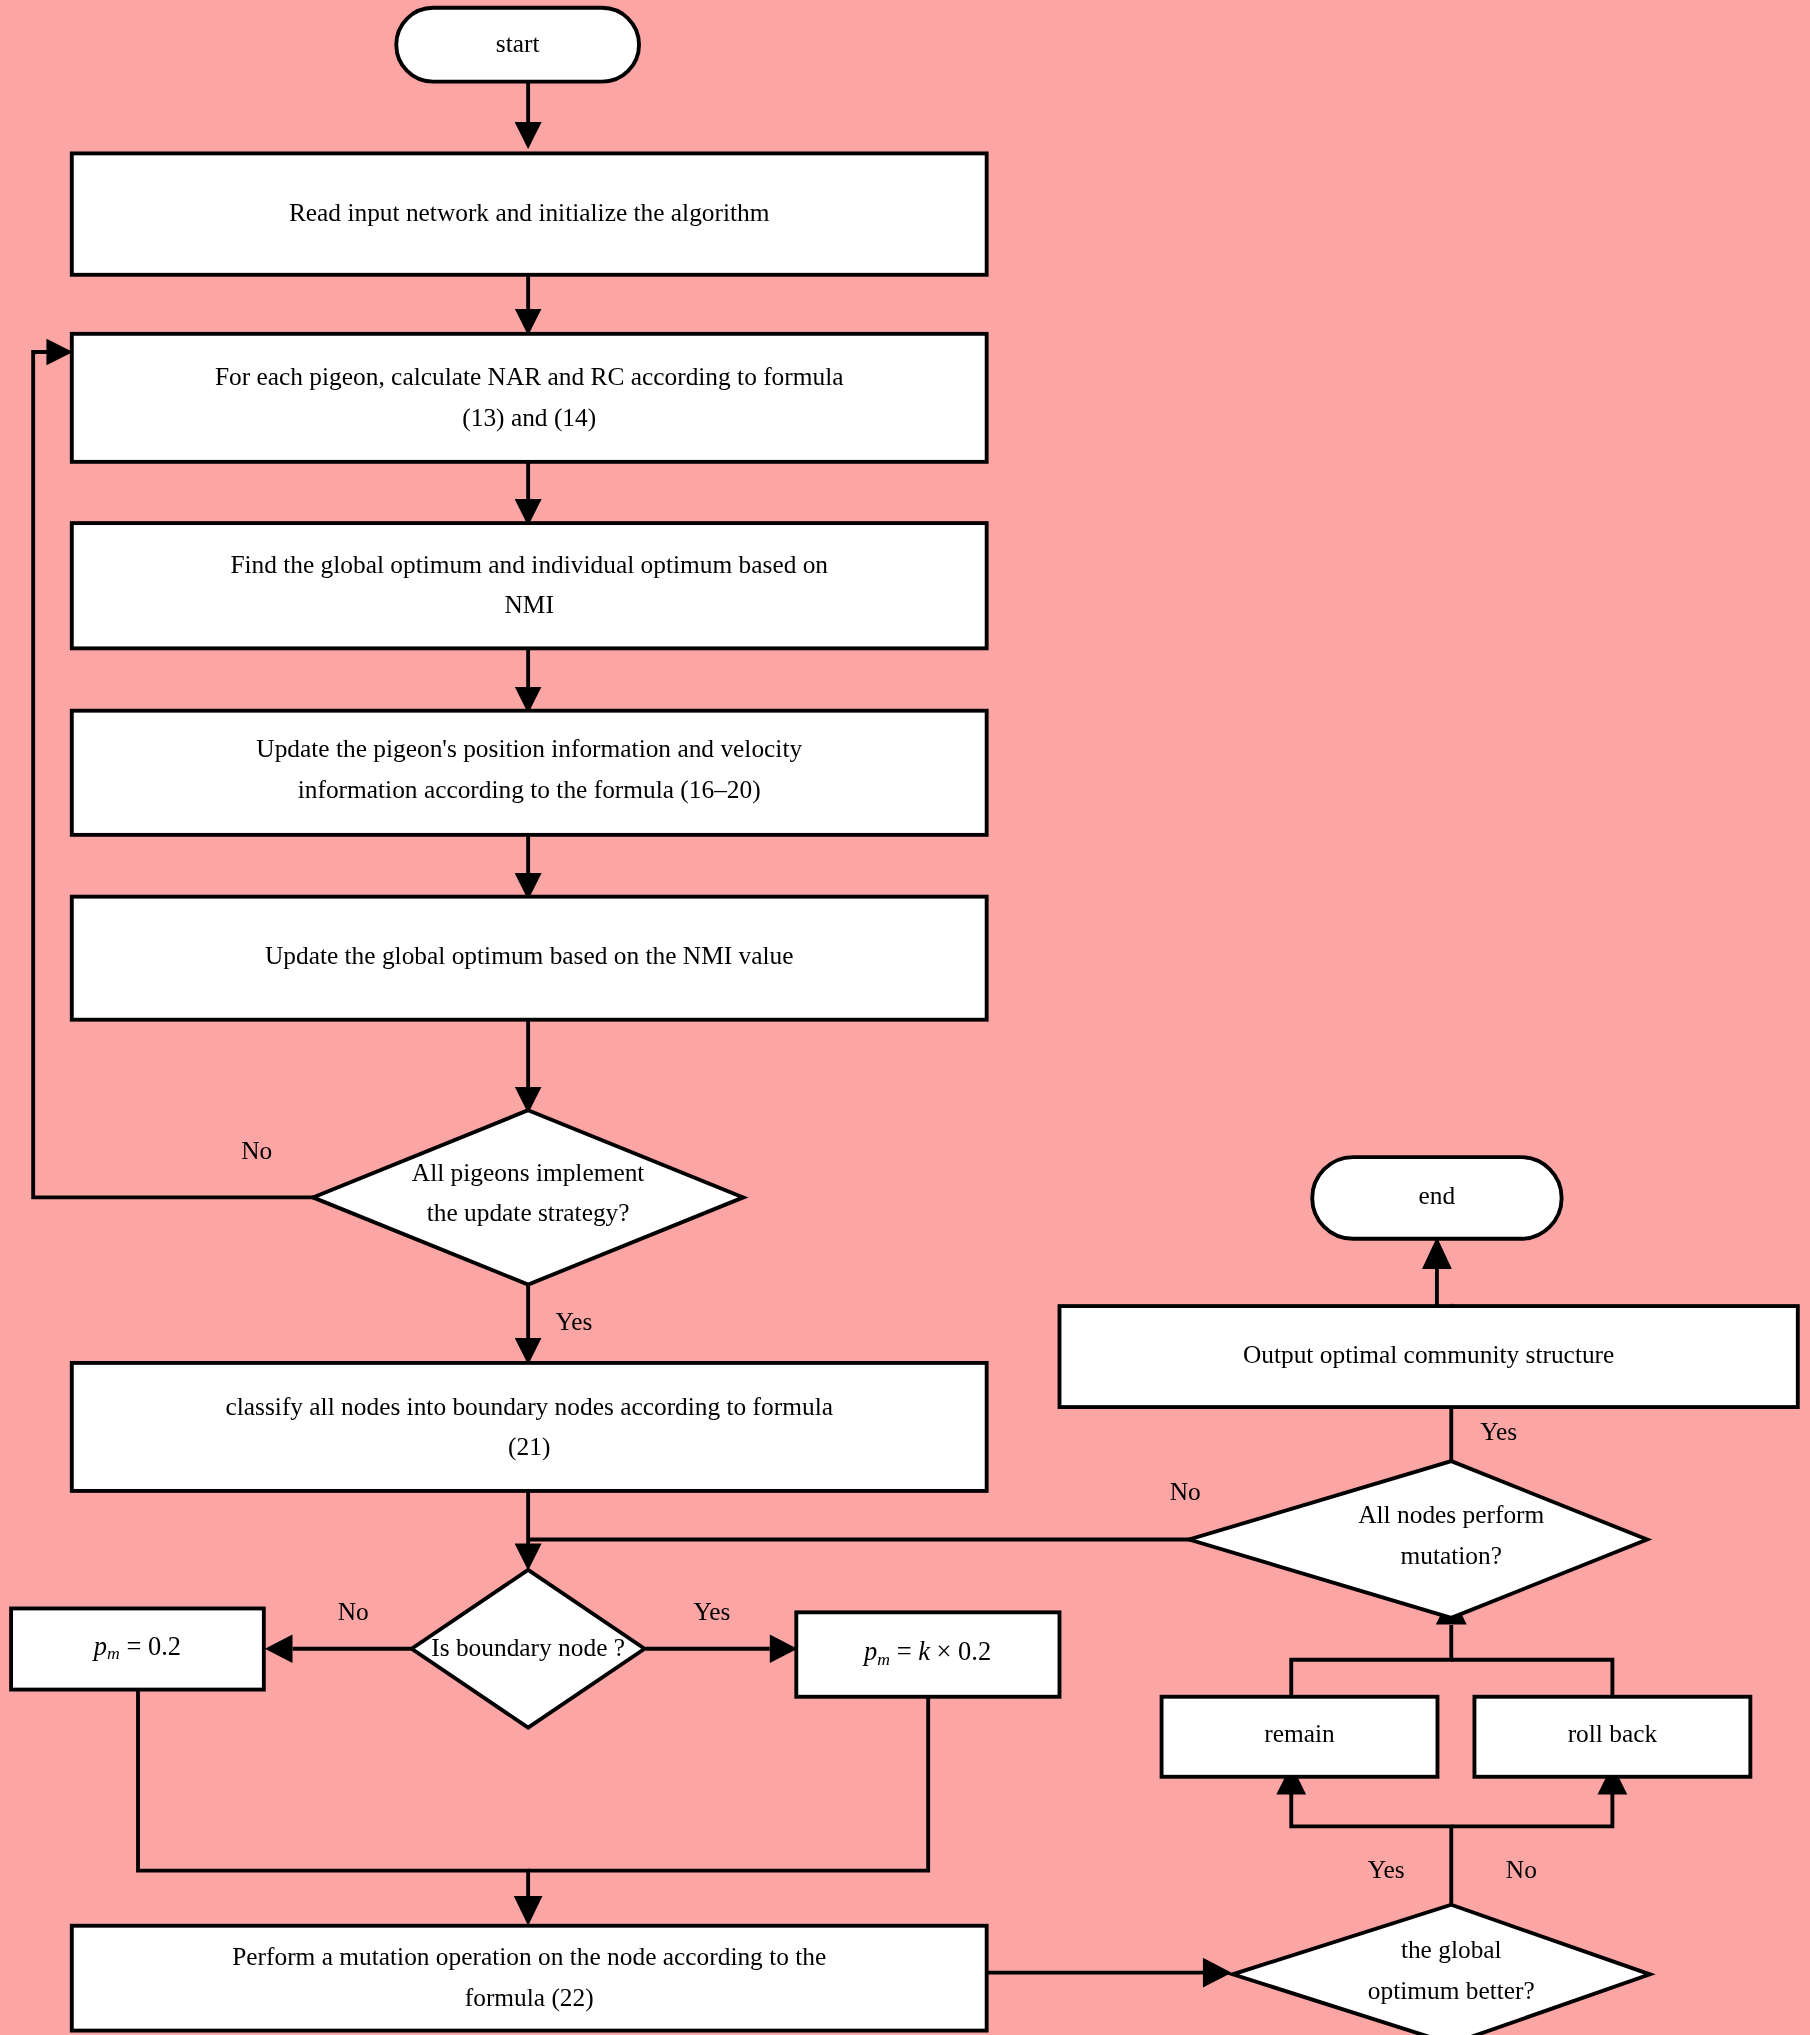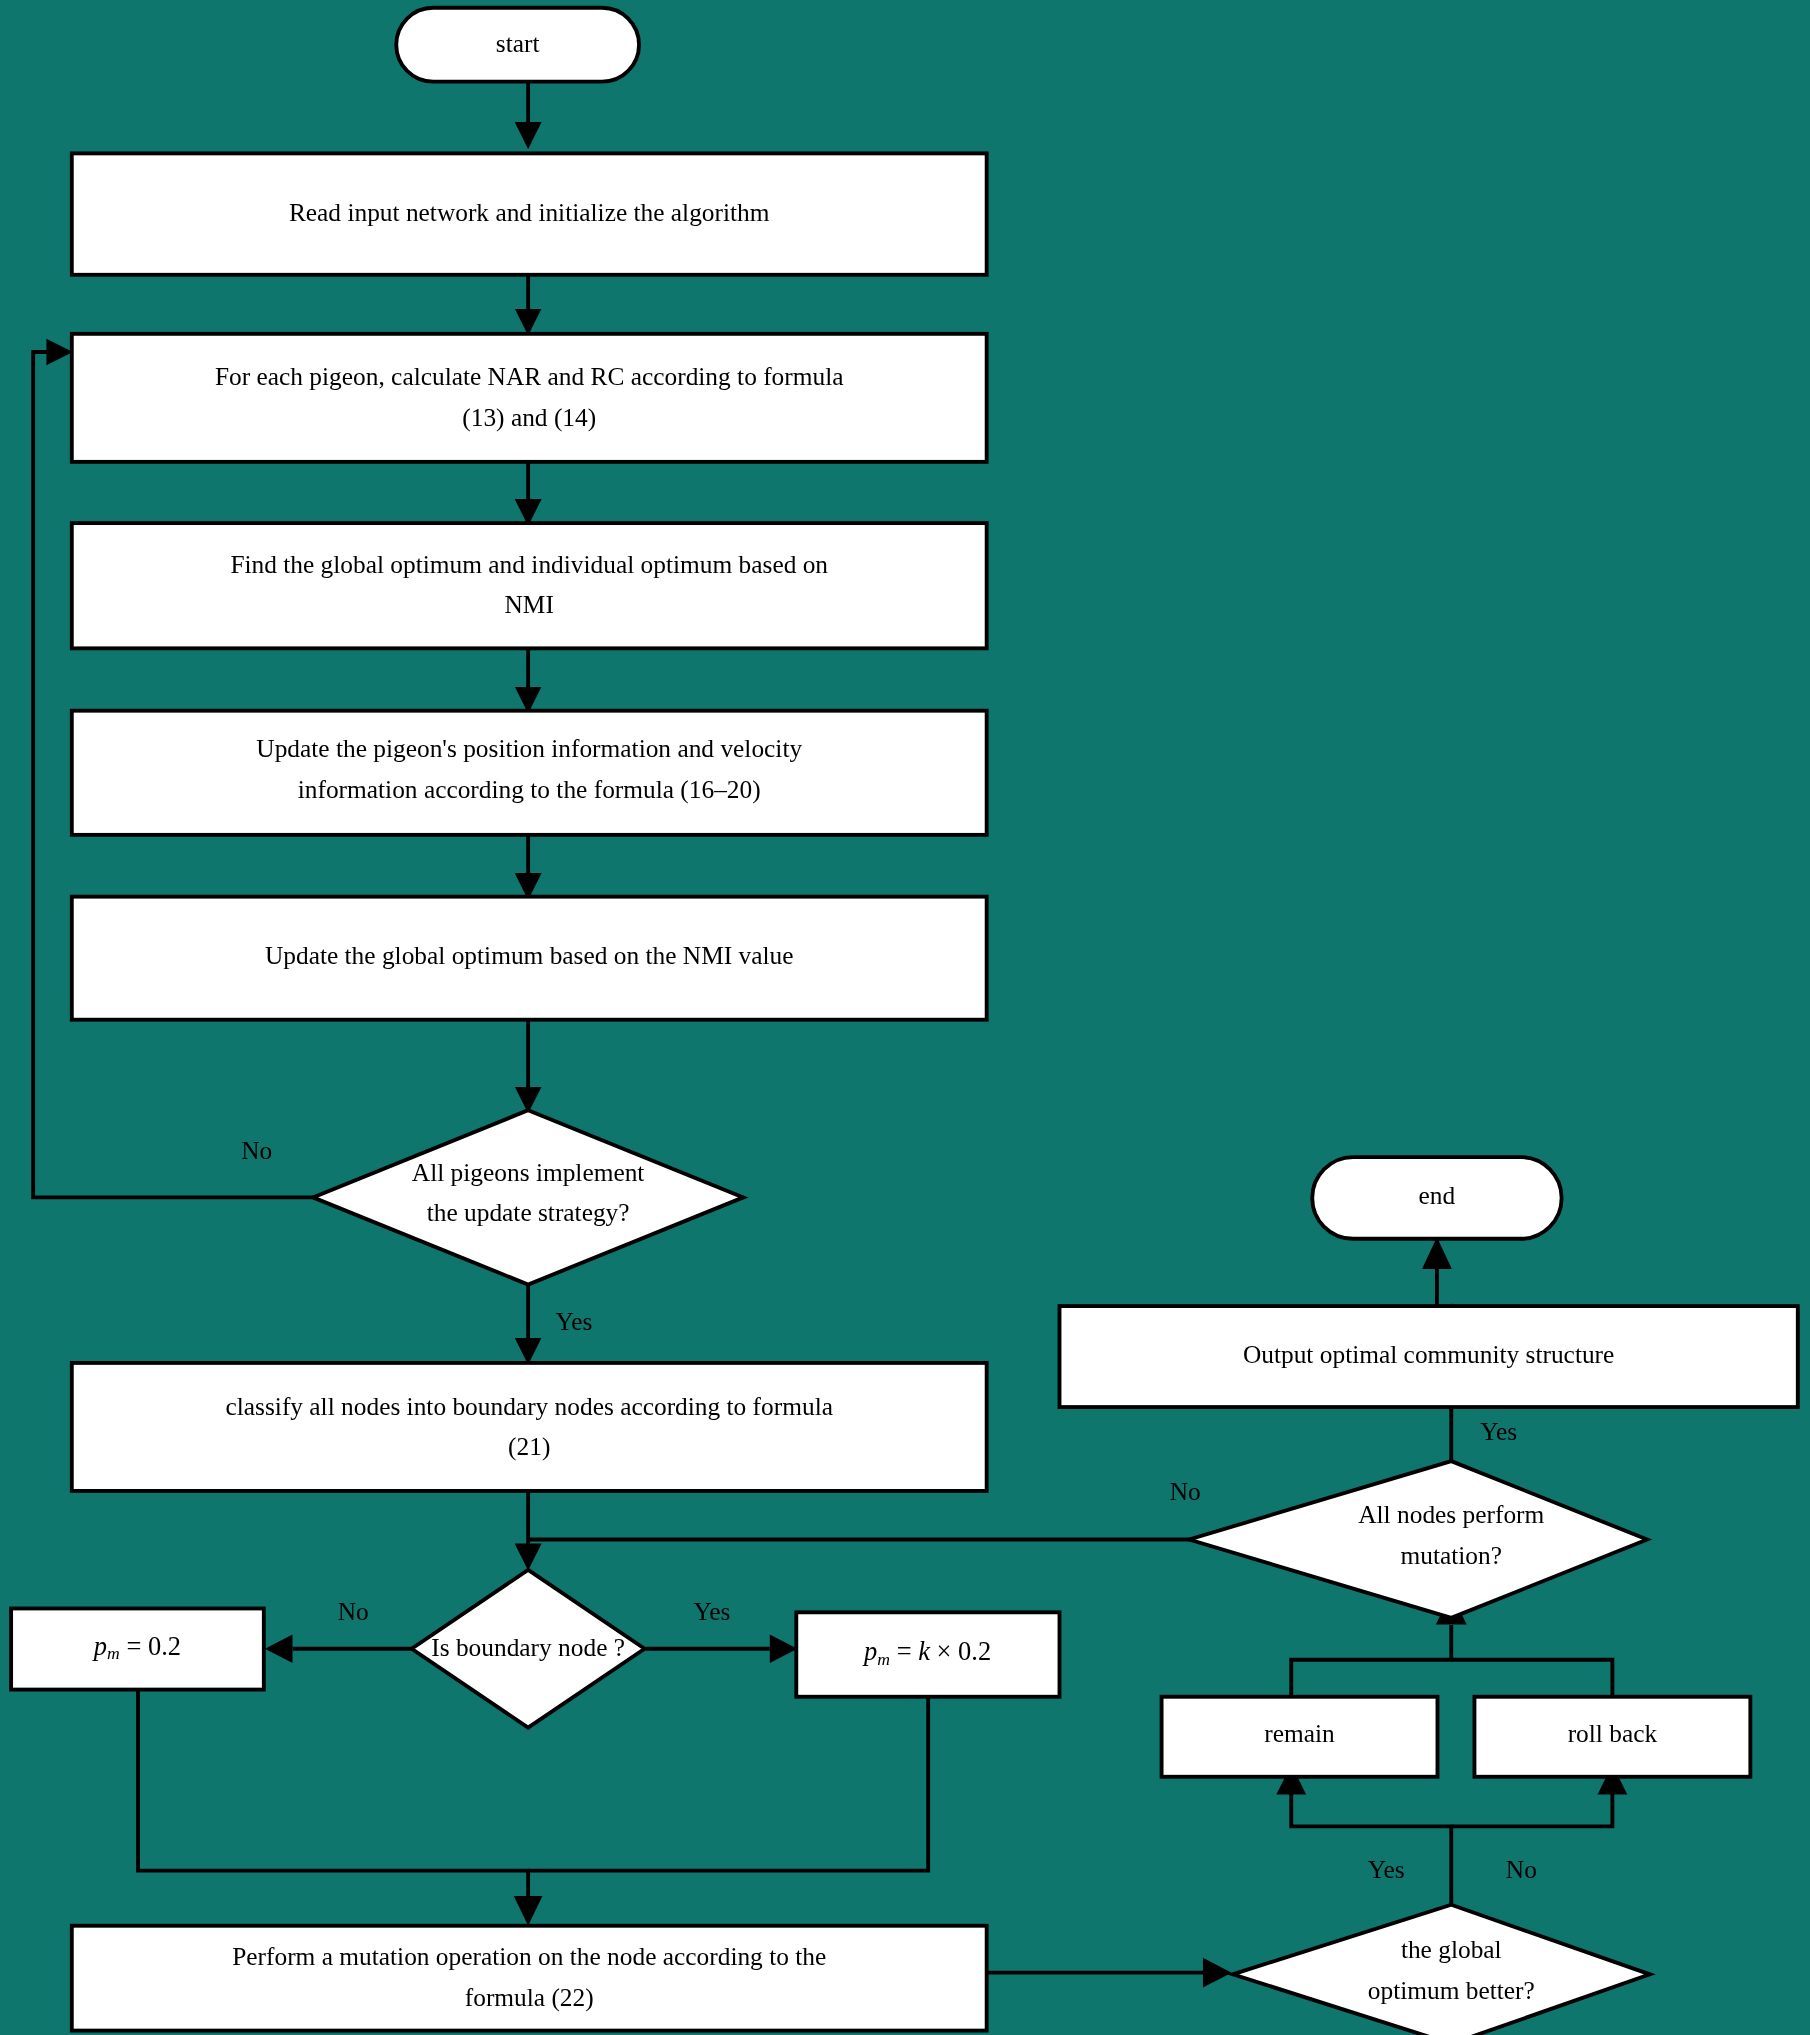--- a/index.html
+++ b/index.html
@@ -4,21 +4,21 @@
 <style>
   html, body {
     margin: 0;
     padding: 0;
     background: #ffffff;
   }
   #flowchart-root {
     position: relative;
     width: 1810px;
     height: 2035px;
-    background: #0f766e;
+    background: #fca5a5;
     font-family: "Liberation Serif", "DejaVu Serif", serif;
   }
   svg.diagram {
     display: block;
     width: 1810px;
     height: 2035px;
   }
   .node-shape {
     fill: #ffffff;
     stroke: #000000;

